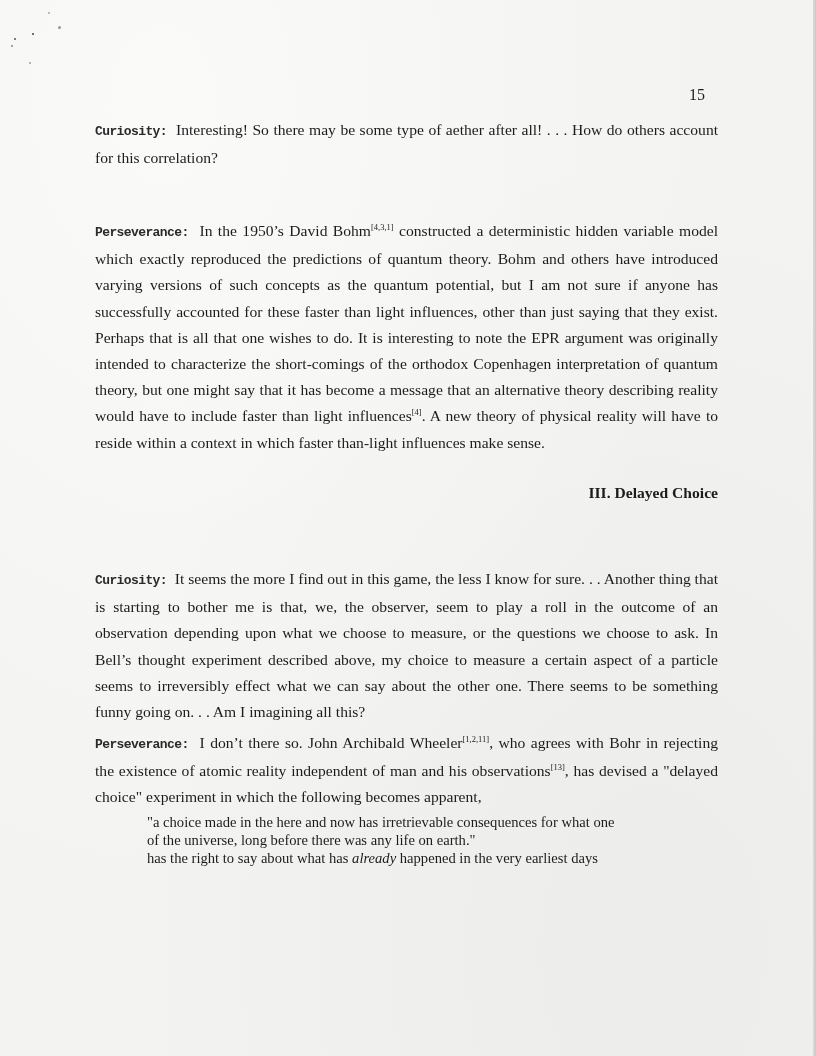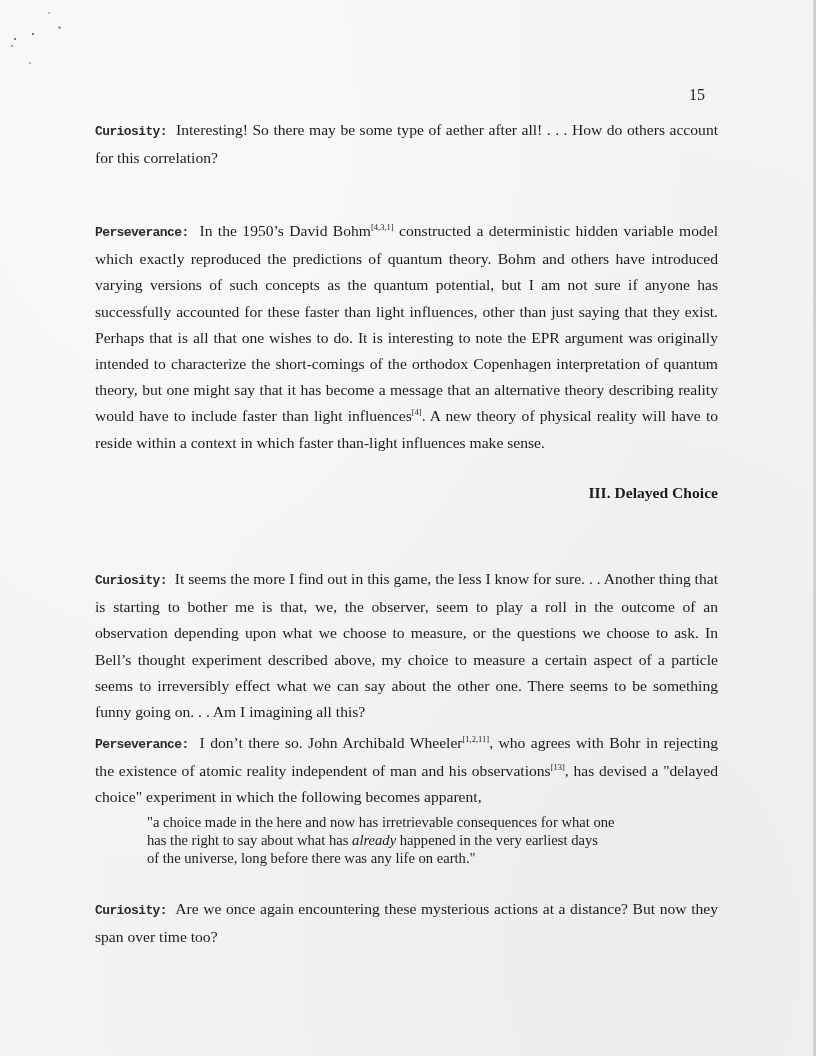--- a/index.html
+++ b/index.html
@@ -79,21 +79,17 @@
     <span>It seems the more I find out in this game, the less I know for sure. . .  Another thing that is starting to bother me is that, we, the observer, seem to play a roll in the outcome of an observation depending upon what we choose to measure, or the questions we choose to ask.   In Bell’s thought experiment described above, my choice to measure a certain aspect of a particle seems to irreversibly effect what we can say about the other one.  There seems to be something funny going on. . .  Am I imagining all this?</span>
   </div>
 
   <div class="para" style="top:730px;">
     <span class="speaker">Perseverance:</span>&nbsp;
     <span>I don’t there so.  John Archibald Wheeler</span><sup>[1,2,11]</sup><span>, who agrees with Bohr in rejecting the existence of atomic reality independent of man and his observations</span><sup>[13]</sup><span>, has devised a "delayed choice" experiment in which the following becomes apparent,</span>
   </div>
 
   <div class="quote">
     <p><span>"a choice made in the here and now has irretrievable consequences for what one</span></p>
+    <p><span>of the universe, long before there was any life on earth."</span></p>
     <p><span>has the right to say about what has </span><em>already</em><span> happened in the very earliest days</span></p>
-    <p><span>of the universe, long before there was any life on earth."</span></p>
   </div>
 
-  <div class="para" style="top:896px;">
-    <span class="speaker">Curiosity:</span>&nbsp;
-    <span>Are we once again encountering these mysterious actions at a distance?  But now they span over time too?</span>
-  </div>
 </div>
 
 </body></html>

